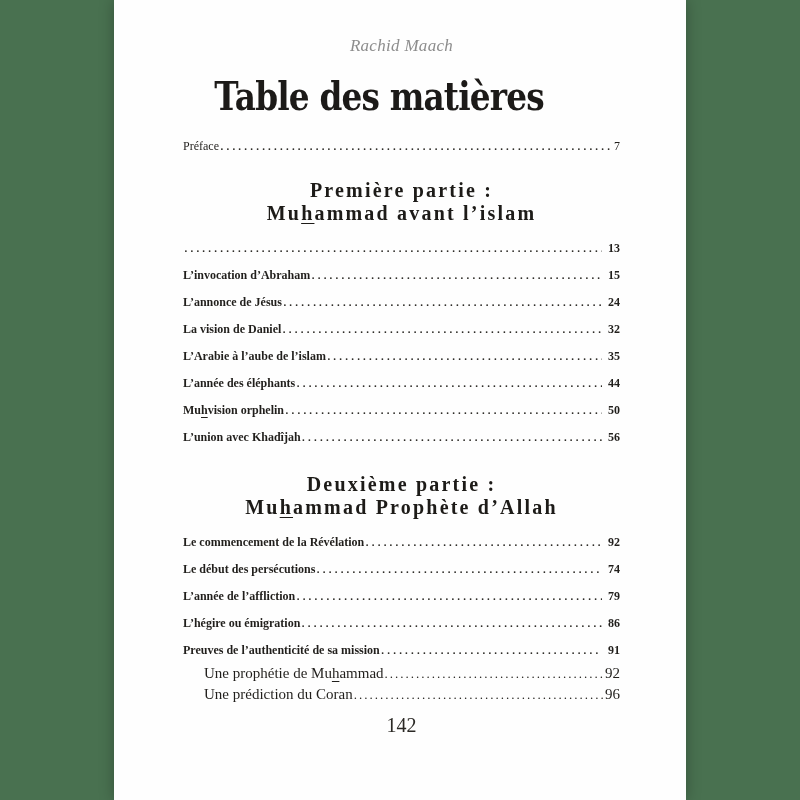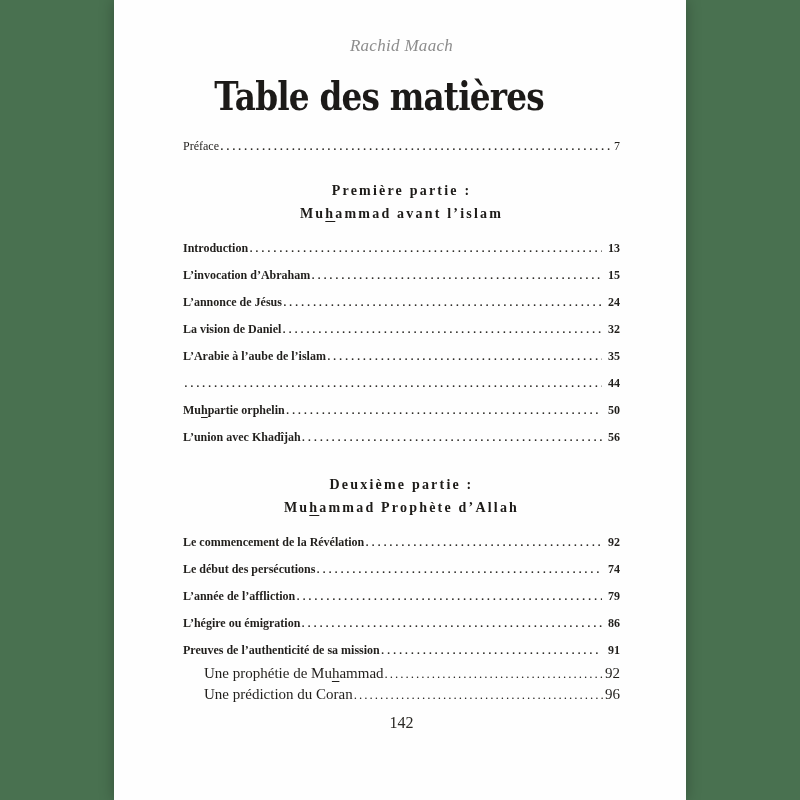--- a/index.html
+++ b/index.html
@@ -83,35 +83,35 @@
     font-size: 15px;
     height: 21px;
     line-height: 21px;
     padding-left: 21px;
   }
   .row.sub .leader { font-size: 13px; letter-spacing: 2px; }
   .row.sub .pgnum { margin-left: 0; }
   .part-heading {
     text-align: center;
     font-weight: 700;
-    font-size: 14px;
+    font-size: 20px;
     letter-spacing: 2.2px;
     line-height: 23px;
     margin-top: 19px;
     margin-bottom: 9px;
     color: #1d1b18;
   }
   .u {
     text-decoration: underline;
     text-underline-offset: 3px;
     text-decoration-thickness: 1px;
   }
   .folio {
     text-align: center;
-    font-size: 16px;
+    font-size: 20px;
     font-weight: 400;
     margin-top: 9px;
     color: #2a2824;
   }
   .gap-after-part1 { height: 4px; }
 </style>
 </head>
 <body>
 
 <div class="stage">
@@ -124,21 +124,20 @@
         <div class="row regular">
           <span class="label"><span>Préface</span></span>
           <span class="leader"></span>
           <span class="pgnum">7</span>
         </div>
         <div class="part-heading">
           <div><span>Première partie :</span></div>
           <div><span>Mu</span><span class="u">h</span><span>ammad avant l’islam</span></div>
         </div>
         <div class="row">
-          <span class="label"><span>Introduction</span></span>
           <span class="leader"></span>
           <span class="pgnum">13</span>
         </div>
         <div class="row">
           <span class="label"><span>L’invocation d’Abraham</span></span>
           <span class="leader"></span>
           <span class="pgnum">15</span>
         </div>
         <div class="row">
           <span class="label"><span>L’annonce de Jésus</span></span>
@@ -149,25 +148,26 @@
           <span class="label"><span>La vision de Daniel</span></span>
           <span class="leader"></span>
           <span class="pgnum">32</span>
         </div>
         <div class="row">
           <span class="label"><span>L’Arabie à l’aube de l’islam</span></span>
           <span class="leader"></span>
           <span class="pgnum">35</span>
         </div>
         <div class="row">
+          <span class="label"><span>L’année des éléphants</span></span>
           <span class="leader"></span>
           <span class="pgnum">44</span>
         </div>
         <div class="row">
-          <span class="label"><span>Mu</span><span class="u">h</span><span>partie orphelin</span></span>
+          <span class="label"><span>Mu</span><span class="u">h</span><span>vision orphelin</span></span>
           <span class="leader"></span>
           <span class="pgnum">50</span>
         </div>
         <div class="row">
           <span class="label"><span>L’union avec Khadîjah</span></span>
           <span class="leader"></span>
           <span class="pgnum">56</span>
         </div>
         <div class="gap-after-part1"></div>
         <div class="part-heading">

